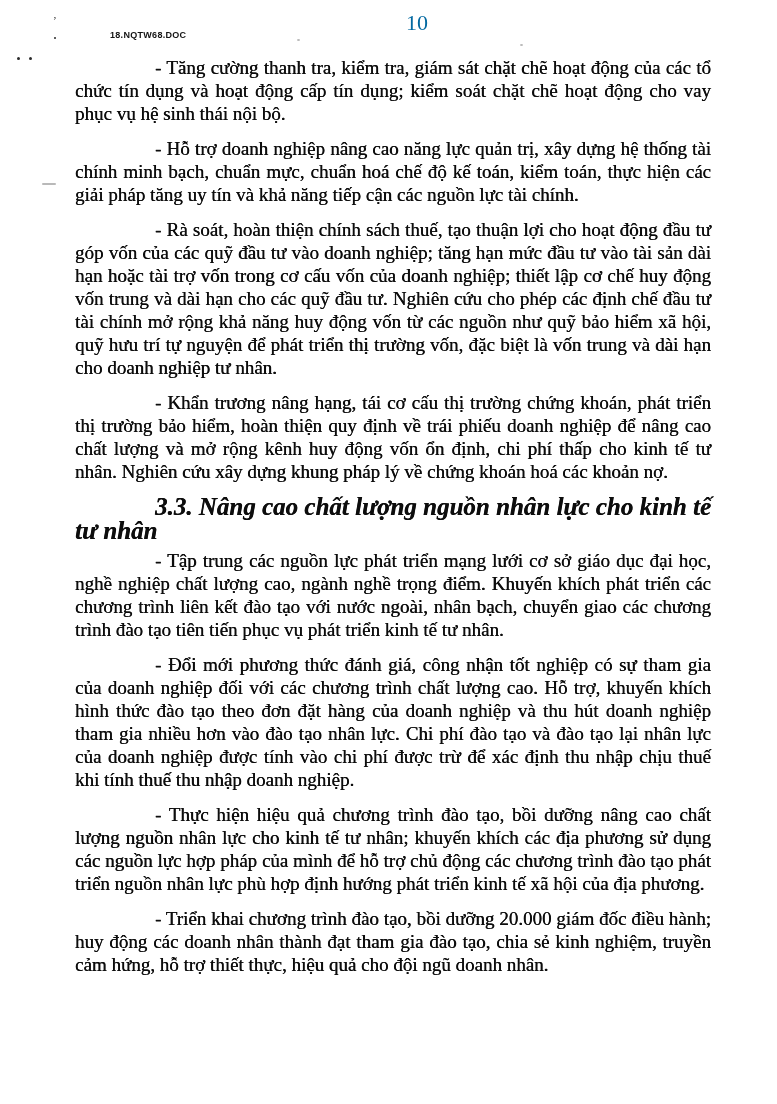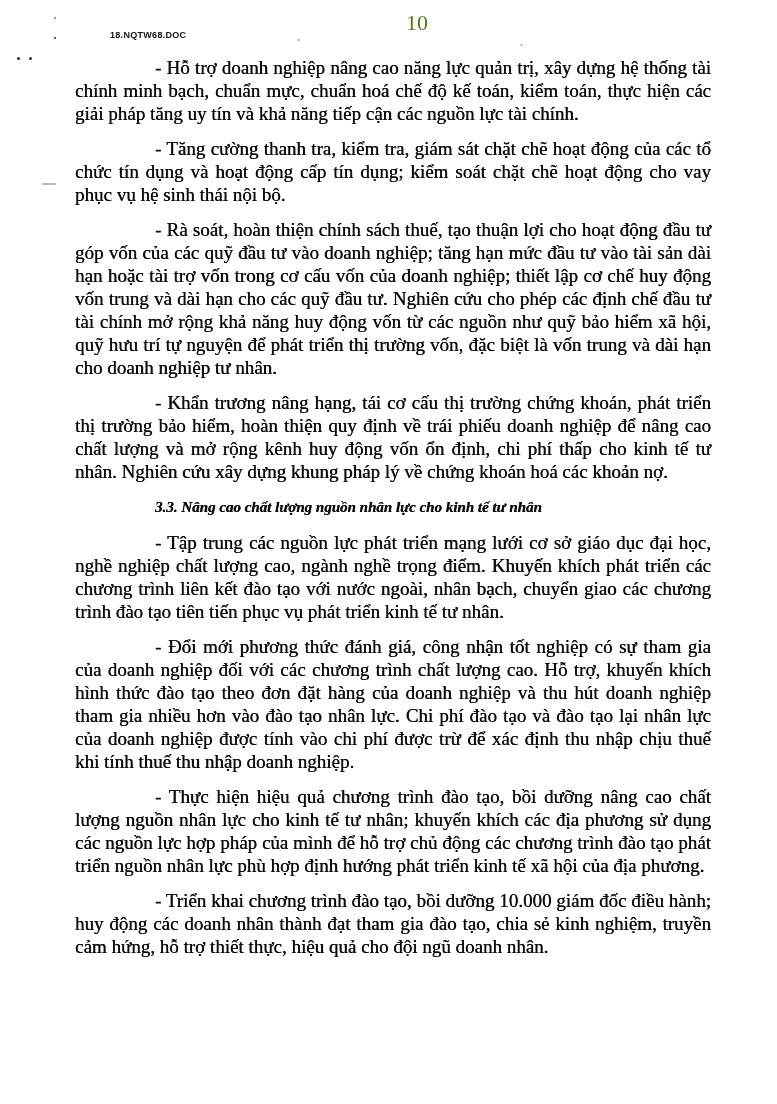--- a/index.html
+++ b/index.html
@@ -20,39 +20,39 @@
     font-size: 9px;
     font-weight: bold;
     letter-spacing: 0.3px;
     color: #131313;
   }
   .page-number {
     position: absolute;
     left: 406px;
     top: 10px;
     font-size: 22px;
-    color: #4d7c0f;
+    color: #0369a1;
   }
   .content {
     position: absolute;
     left: 75px;
     top: 56px;
     width: 636px;
   }
   .content p {
     margin: 0 0 12px 0;
     font-size: 19px;
     line-height: 23px;
     text-align: justify;
     text-indent: 80px;
     text-shadow: 0.3px 0 0 currentColor;
   }
   .content h3 {
-    margin: 4px 0 12px 0;
-    font-size: 15px;
+    margin: 4px 0 6px 0;
+    font-size: 25px;
     line-height: 24px;
     font-weight: bold;
     font-style: italic;
     text-indent: 80px;
     text-shadow: 0.3px 0 0 currentColor;
   }
   .speck {
     position: absolute;
     background: #2a2a2a;
     border-radius: 50%;
@@ -75,24 +75,24 @@
   <span class="speck" style="left:17px; top:57px; width:3px; height:3px;"></span>
   <span class="speck" style="left:29px; top:57px; width:3px; height:3px;"></span>
   <span class="speck faint" style="left:297px; top:39px; width:3px; height:2px;"></span>
   <span class="speck faint" style="left:520px; top:44px; width:3px; height:2px;"></span>
   <span class="speck faint" style="left:42px; top:183px; width:14px; height:2px; border-radius:1px;"></span>
 
   <div class="doc-ref">18.NQTW68.DOC</div>
   <div class="page-number">10</div>
 
   <div class="content">
+    <p>- Tăng cường thanh tra, kiểm tra, giám sát chặt chẽ hoạt động của các tổ chức tín dụng và hoạt động cấp tín dụng; kiểm soát chặt chẽ hoạt động cho vay phục vụ hệ sinh thái nội bộ.</p>
     <p>- Hỗ trợ doanh nghiệp nâng cao năng lực quản trị, xây dựng hệ thống tài chính minh bạch, chuẩn mực, chuẩn hoá chế độ kế toán, kiểm toán, thực hiện các giải pháp tăng uy tín và khả năng tiếp cận các nguồn lực tài chính.</p>
-    <p>- Tăng cường thanh tra, kiểm tra, giám sát chặt chẽ hoạt động của các tổ chức tín dụng và hoạt động cấp tín dụng; kiểm soát chặt chẽ hoạt động cho vay phục vụ hệ sinh thái nội bộ.</p>
     <p>- Rà soát, hoàn thiện chính sách thuế, tạo thuận lợi cho hoạt động đầu tư góp vốn của các quỹ đầu tư vào doanh nghiệp; tăng hạn mức đầu tư vào tài sản dài hạn hoặc tài trợ vốn trong cơ cấu vốn của doanh nghiệp; thiết lập cơ chế huy động vốn trung và dài hạn cho các quỹ đầu tư. Nghiên cứu cho phép các định chế đầu tư tài chính mở rộng khả năng huy động vốn từ các nguồn như quỹ bảo hiểm xã hội, quỹ hưu trí tự nguyện để phát triển thị trường vốn, đặc biệt là vốn trung và dài hạn cho doanh nghiệp tư nhân.</p>
     <p>- Khẩn trương nâng hạng, tái cơ cấu thị trường chứng khoán, phát triển thị trường bảo hiểm, hoàn thiện quy định về trái phiếu doanh nghiệp để nâng cao chất lượng và mở rộng kênh huy động vốn ổn định, chi phí thấp cho kinh tế tư nhân. Nghiên cứu xây dựng khung pháp lý về chứng khoán hoá các khoản nợ.</p>
     <h3>3.3. Nâng cao chất lượng nguồn nhân lực cho kinh tế tư nhân</h3>
     <p>- Tập trung các nguồn lực phát triển mạng lưới cơ sở giáo dục đại học, nghề nghiệp chất lượng cao, ngành nghề trọng điểm. Khuyến khích phát triển các chương trình liên kết đào tạo với nước ngoài, nhân bạch, chuyển giao các chương trình đào tạo tiên tiến phục vụ phát triển kinh tế tư nhân.</p>
     <p>- Đổi mới phương thức đánh giá, công nhận tốt nghiệp có sự tham gia của doanh nghiệp đối với các chương trình chất lượng cao. Hỗ trợ, khuyến khích hình thức đào tạo theo đơn đặt hàng của doanh nghiệp và thu hút doanh nghiệp tham gia nhiều hơn vào đào tạo nhân lực. Chi phí đào tạo và đào tạo lại nhân lực của doanh nghiệp được tính vào chi phí được trừ để xác định thu nhập chịu thuế khi tính thuế thu nhập doanh nghiệp.</p>
     <p>- Thực hiện hiệu quả chương trình đào tạo, bồi dưỡng nâng cao chất lượng nguồn nhân lực cho kinh tế tư nhân; khuyến khích các địa phương sử dụng các nguồn lực hợp pháp của mình để hỗ trợ chủ động các chương trình đào tạo phát triển nguồn nhân lực phù hợp định hướng phát triển kinh tế xã hội của địa phương.</p>
-    <p>- Triển khai chương trình đào tạo, bồi dưỡng 10.000 giám đốc điều hành; huy động các doanh nhân thành đạt tham gia đào tạo, chia sẻ kinh nghiệm, truyền cảm hứng, hỗ trợ thiết thực, hiệu quả cho đội ngũ doanh nhân.</p>
+    <p>- Triển khai chương trình đào tạo, bồi dưỡng 20.000 giám đốc điều hành; huy động các doanh nhân thành đạt tham gia đào tạo, chia sẻ kinh nghiệm, truyền cảm hứng, hỗ trợ thiết thực, hiệu quả cho đội ngũ doanh nhân.</p>
   </div>
 
 </div>
 
 </body></html>

